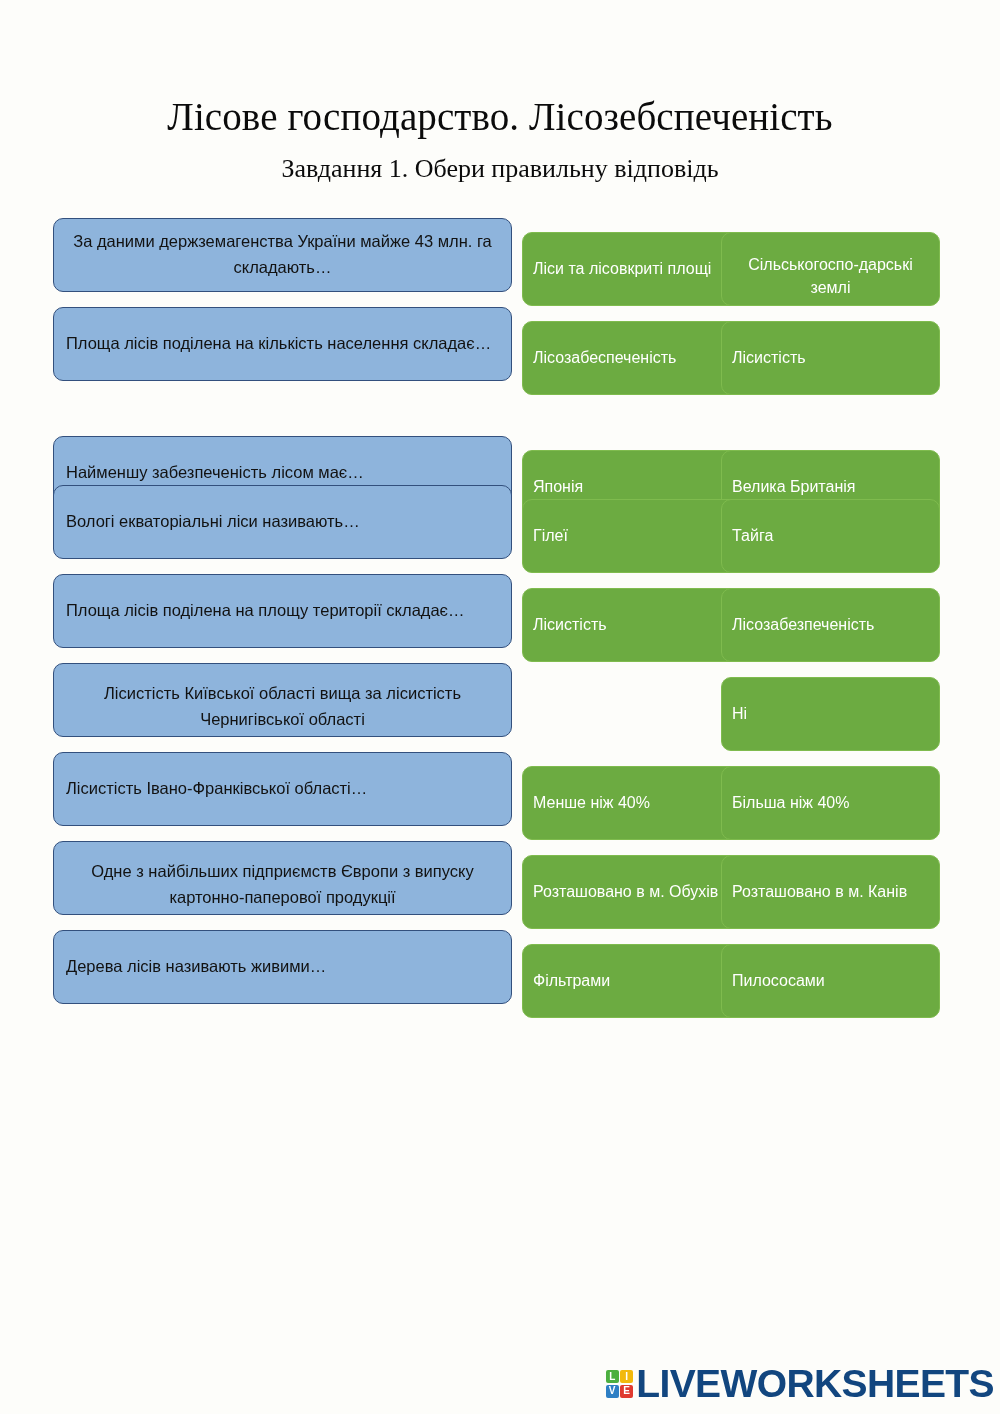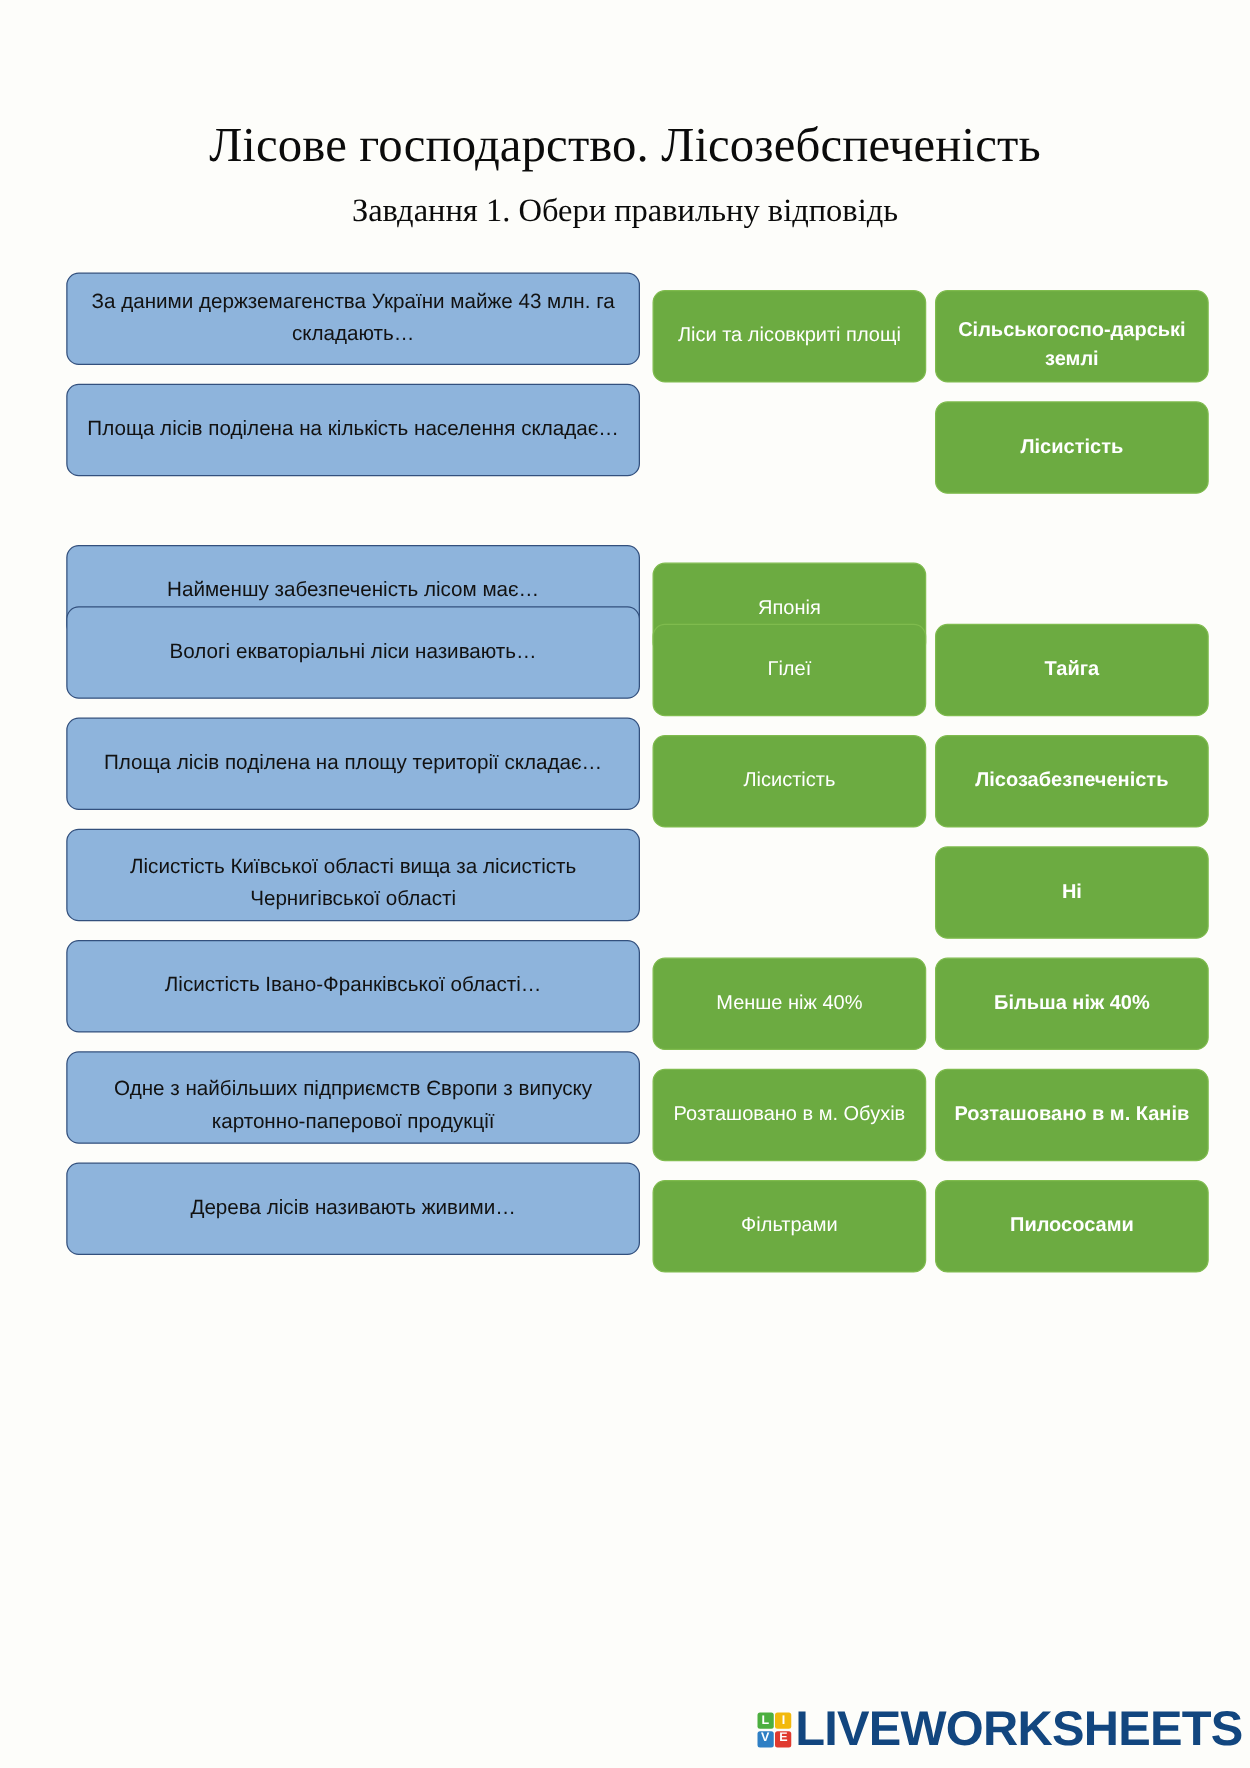--- a/index.html
+++ b/index.html
@@ -51,21 +51,21 @@
     width: 1000px;
     height: 88px;
   }
 
   .qbox {
     position: absolute;
     box-sizing: border-box;
     border-radius: 10px;
     display: flex;
     align-items: center;
-    justify-content: center;
+    justify-content: flex-start;
     text-align: center;
     overflow: hidden;
   }
 
   
   .question-box {
     left: 53px;
     width: 459px;
     height: 74px;
     background: #8eb4dc;
@@ -80,21 +80,21 @@
   .answer-box {
     height: 74px;
     background: #6cab41;
     border: 1.4px solid #7fbb4e;
     color: #ffffff;
     font-size: 16px;
     line-height: 1.45;
     padding: 4px 10px;
   }
   .answer-box.col-a { left: 522px; width: 219px; }
-  .answer-box.col-b { left: 748px; width: 219px; font-weight: bold; }
+  .answer-box.col-b { left: 721px; width: 219px; }
 
   
   .green-offset { margin-top: 14px; }
 
   
   .clip-bottom .txt {
     display: block;
     width: 100%;
     transform: translateY(7px);
   }
@@ -157,31 +157,37 @@
     </div>
     <div class="qbox answer-box col-b green-offset clip-bottom">
       <span class="txt">Сільськогоспо-дарські землі</span>
     </div>
   </div>
 
   <div class="quiz-row" style="top:89px;padding-left:47px;">
     <div class="qbox question-box">
       <span class="txt">Площа лісів поділена на кількість населення складає…</span>
     </div>
+    <div class="qbox answer-box col-a green-offset">
+      <span class="txt">Лісозабеспеченість</span>
+    </div>
     <div class="qbox answer-box col-b green-offset">
       <span class="txt">Лісистість</span>
     </div>
   </div>
 
   <div class="quiz-row" style="top:178px;margin-top:40px;">
     <div class="qbox question-box">
       <span class="txt">Найменшу забезпеченість лісом має…</span>
     </div>
     <div class="qbox answer-box col-a green-offset">
       <span class="txt">Японія</span>
+    </div>
+    <div class="qbox answer-box col-b green-offset">
+      <span class="txt">Велика Британія</span>
     </div>
   </div>
 
   <div class="quiz-row" style="top:267px;">
     <div class="qbox question-box">
       <span class="txt">Вологі екваторіальні ліси називають…</span>
     </div>
     <div class="qbox answer-box col-a green-offset">
       <span class="txt">Гілеї</span>
     </div>

